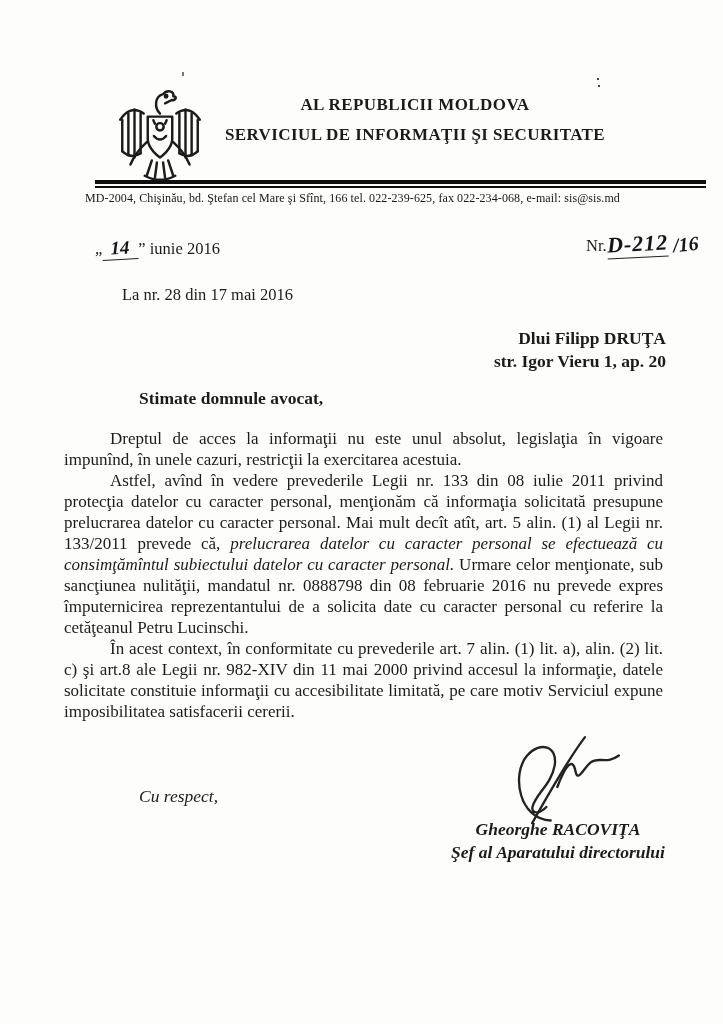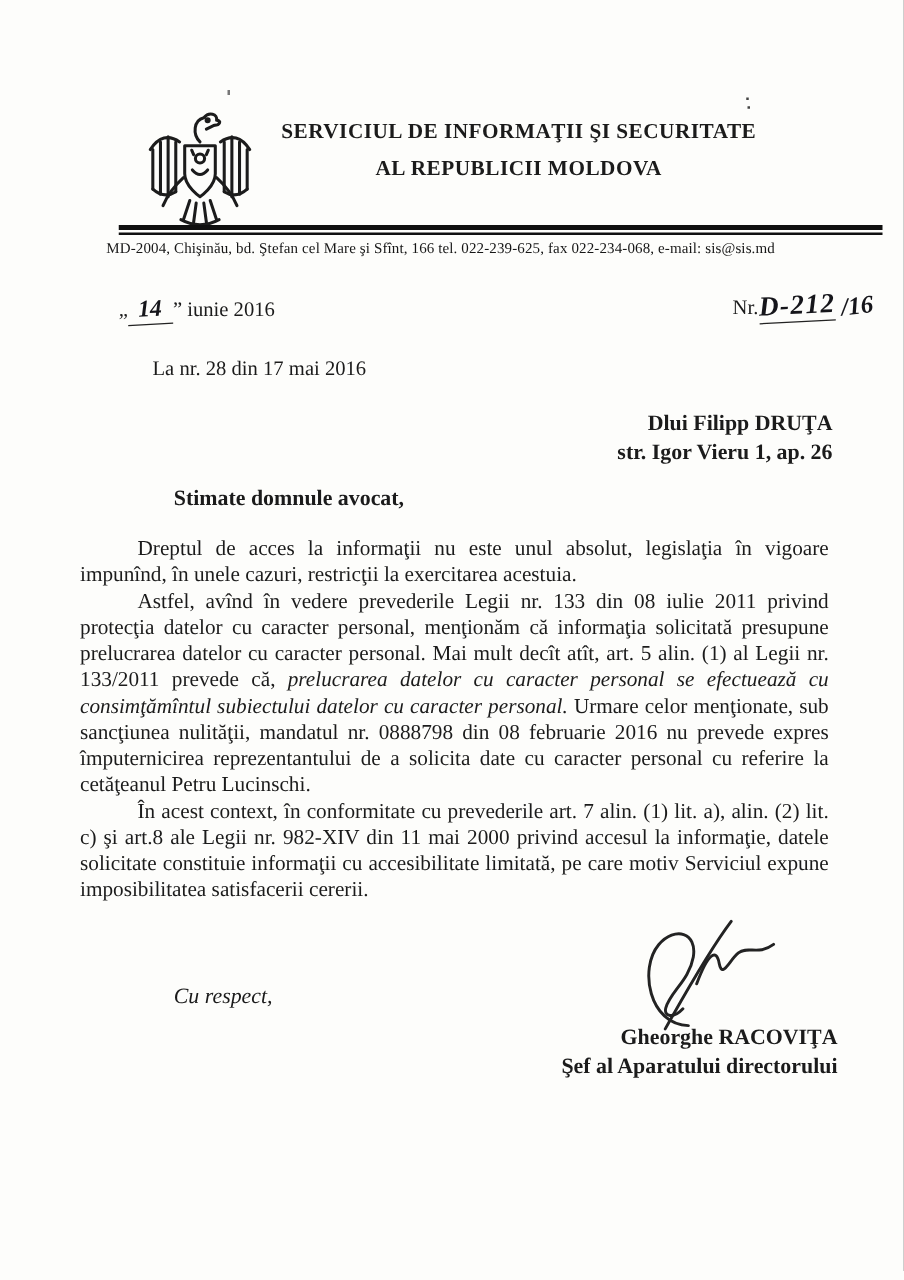--- a/index.html
+++ b/index.html
@@ -33,22 +33,22 @@
   .salutation{position:absolute;left:139px;top:388px;font-weight:bold;
     font-size:17.5px;}
   .body-text{position:absolute;left:64px;top:428px;width:599px;font-size:17px;
     line-height:21px;text-align:justify;}
   .body-text p{margin:0;text-indent:46px;}
   
   .closing{position:absolute;left:139px;top:786px;font-weight:normal;
     font-style:italic;font-size:17.5px;}
   .signature{position:absolute;left:498px;top:736px;width:128px;height:88px;
     transform:rotate(-2deg);}
-  .signer{position:absolute;right:53px;top:818px;width:224px;text-align:right;
-    font-weight:bold;font-size:17.5px;line-height:23px;}
+  .signer{position:absolute;right:53px;top:818px;width:224px;text-align:center;
+    font-weight:bold;font-size:17.5px;line-height:23px;font-style:italic;}
   
   .speck-a{position:absolute;left:597px;top:78px;width:2px;height:2px;background:#444;
     box-shadow:1px 7px 0 #444;}
   .speck-b{position:absolute;left:182px;top:72px;width:2px;height:4px;background:#777;}
 </style>
 </head>
 <body>
 
 <div class="page">
 
@@ -75,40 +75,40 @@
 
         <path d="M42,73 L37,88 M47,75 L45,90 M53,75 L55,90 M58,73 L63,88"></path>
         <path d="M35,88 Q50,96 65,88"></path>
 
         <path d="M37,55 Q26,65 21,77 M63,55 Q74,65 79,77"></path>
       </g>
     </svg>
   </div>
 
   <div class="org-block">
+    <div>AL REPUBLICII MOLDOVA</div>
     <div>SERVICIUL DE INFORMAŢII ŞI SECURITATE</div>
-    <div>AL REPUBLICII MOLDOVA</div>
   </div>
 
   <div class="rule"></div>
   <div class="address">MD-2004, Chişinău, bd. Ştefan cel Mare şi Sfînt, 166 tel. 022-239-625, fax 022-234-068, e-mail: sis@sis.md</div>
 
   <div class="date-line">
     <span>„</span><span class="hand hand-day">14</span><span>”</span><span> iunie 2016</span>
   </div>
 
   <div class="nr-line">
     <span>Nr.</span><span class="hand hand-num">D-212</span><span class="hand hand-suffix">/16</span>
   </div>
 
   <div class="in-reply">La nr. 28 din 17 mai 2016</div>
 
   <div class="recipient">
     <div>Dlui Filipp DRUŢA</div>
-    <div>str. Igor Vieru 1, ap. 26</div>
+    <div>str. Igor Vieru 1, ap. 20</div>
   </div>
 
   <div class="salutation">Stimate domnule avocat,</div>
 
   <div class="body-text">
     <p>Dreptul de acces la informaţii nu este unul absolut, legislaţia în vigoare impunînd, în unele cazuri, restricţii la exercitarea acestuia.</p>
     <p><span>Astfel, avînd în vedere prevederile Legii nr. 133 din 08 iulie 2011 privind protecţia datelor cu caracter personal, menţionăm că informaţia solicitată presupune prelucrarea datelor cu caracter personal. Mai mult decît atît, art. 5 alin. (1) al Legii nr. 133/2011 prevede că, </span><em>prelucrarea datelor cu caracter personal se efectuează cu consimţămîntul subiectului datelor cu caracter personal.</em><span> Urmare celor menţionate, sub sancţiunea nulităţii, mandatul nr. 0888798 din 08 februarie 2016 nu prevede expres împuternicirea reprezentantului de a solicita date cu caracter personal cu referire la cetăţeanul Petru Lucinschi.</span></p>
     <p>În acest context, în conformitate cu prevederile art. 7 alin. (1) lit. a), alin. (2) lit. c) şi art.8 ale Legii nr. 982-XIV din 11 mai 2000 privind accesul la informaţie, datele solicitate constituie informaţii cu accesibilitate limitată, pe care motiv Serviciul expune imposibilitatea satisfacerii cererii.</p>
   </div>
 

